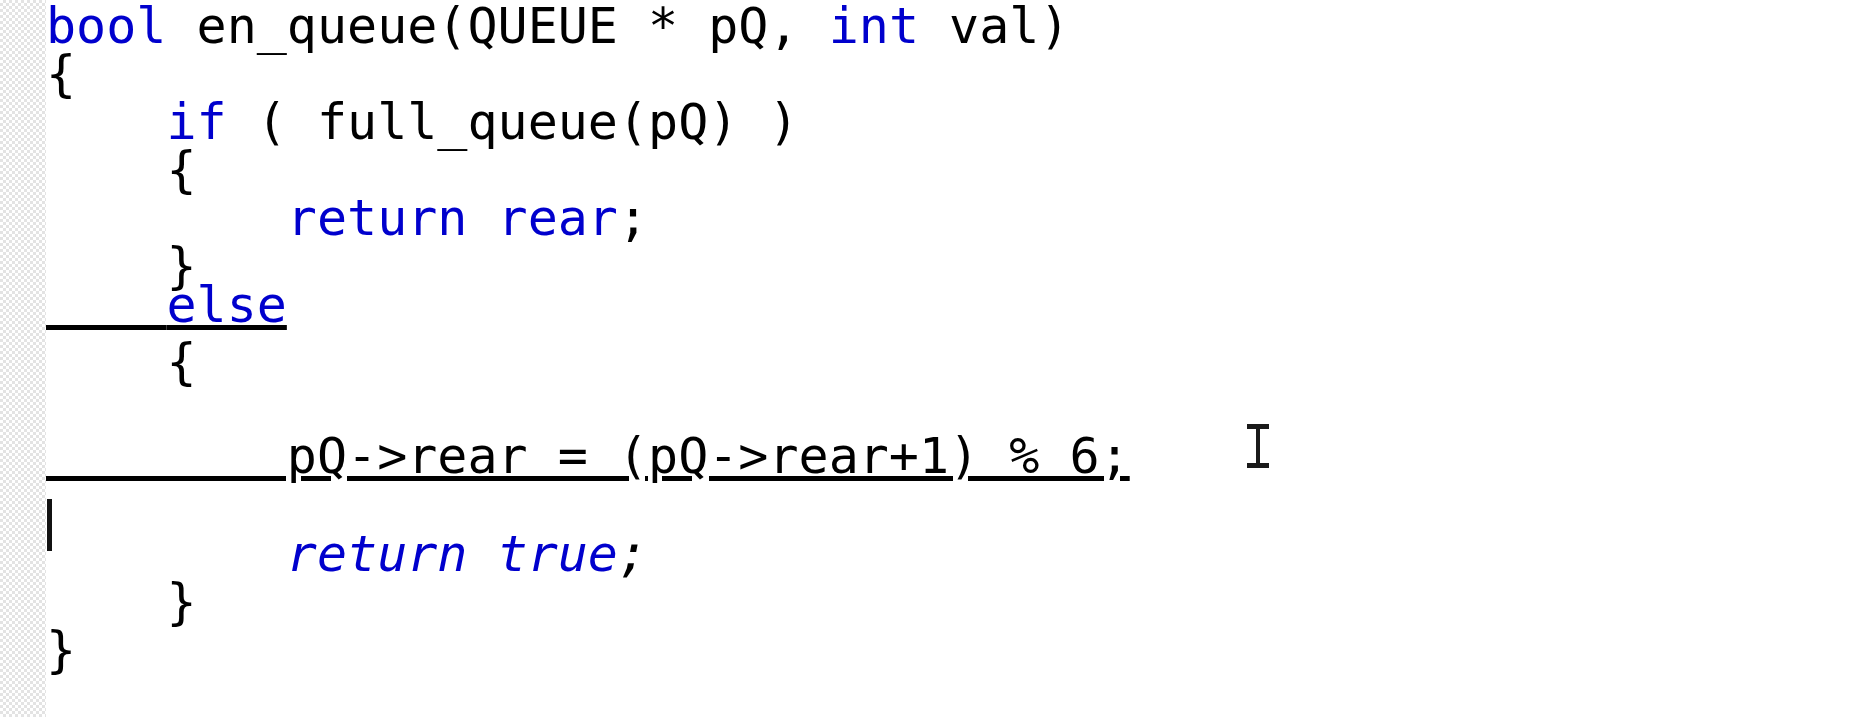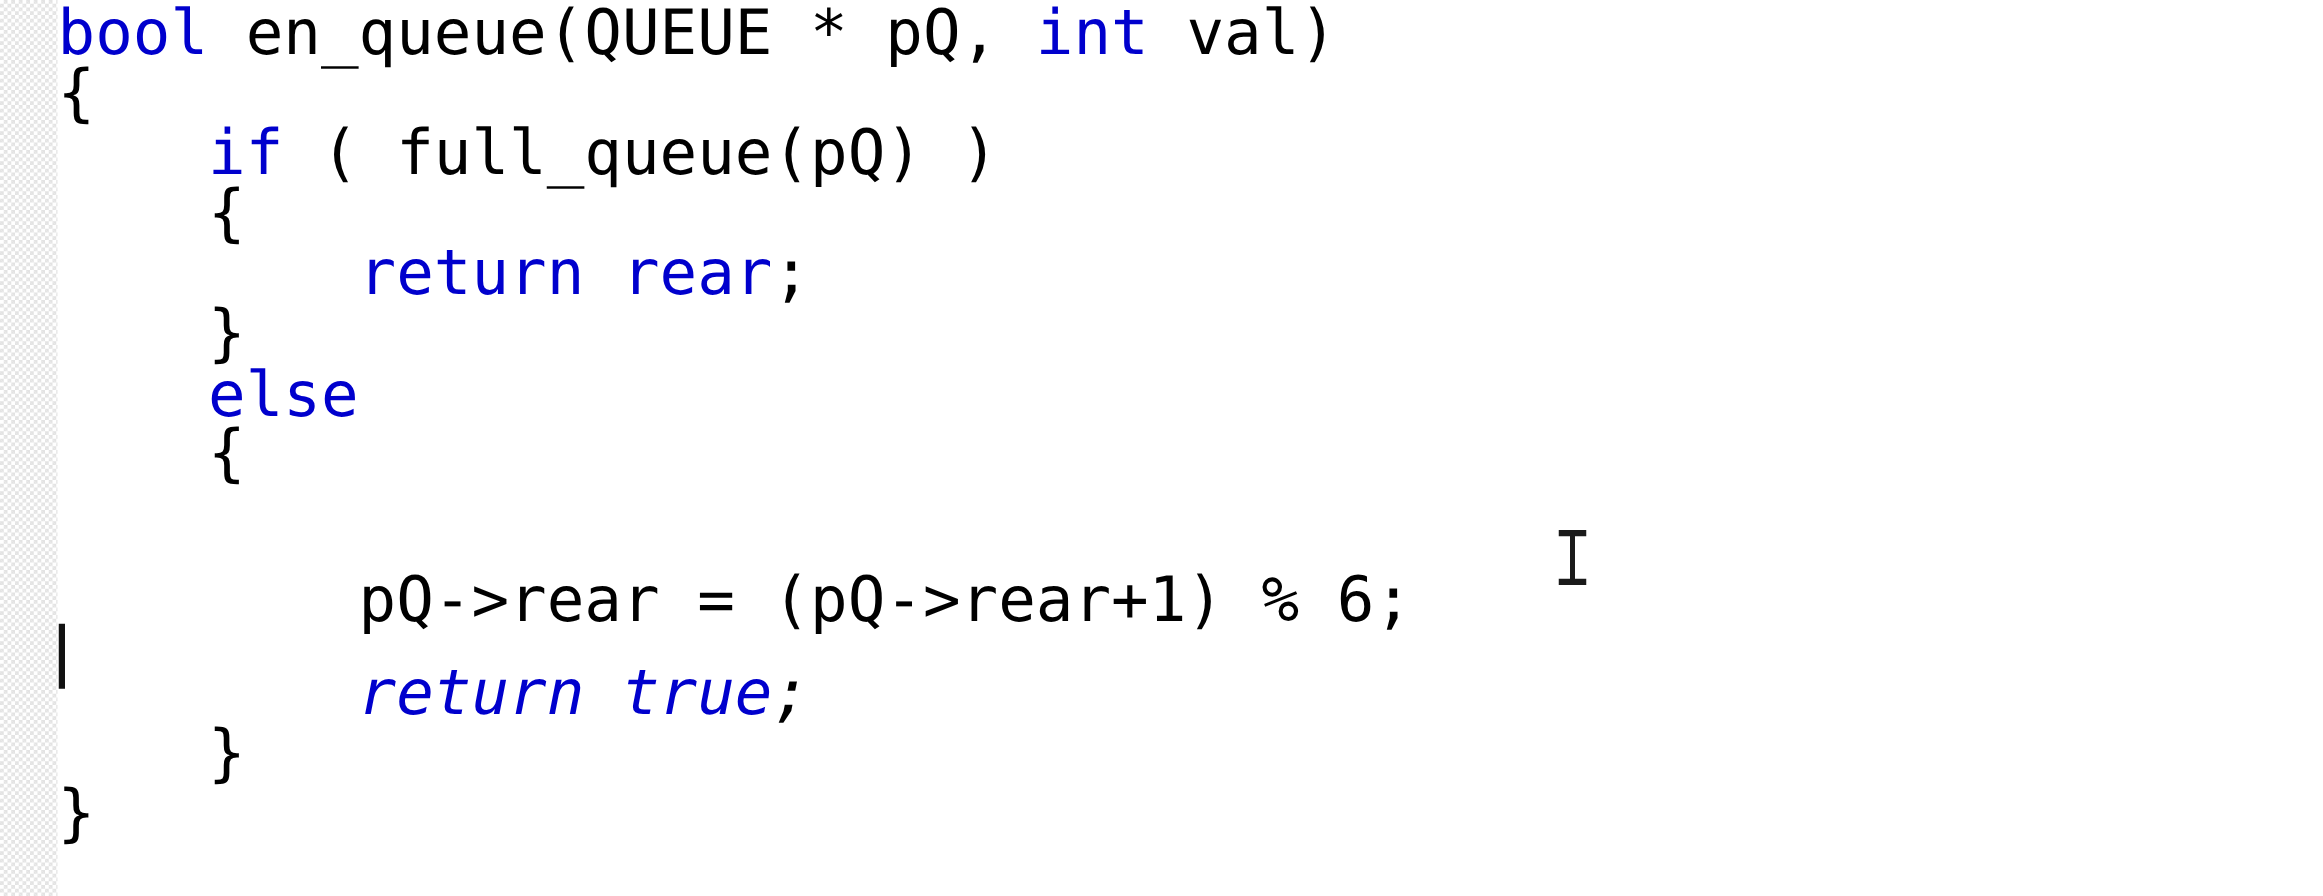--- a/index.html
+++ b/index.html
@@ -99,23 +99,23 @@
 
   <div id="gutter"></div>
 
   <div id="code-surface">
       <div class="code-line" style="top: 2px;"><span class="kw">bool</span><span class=""> en_queue(QUEUE * pQ, </span><span class="kw">int</span><span class=""> val)</span></div>
       <div class="code-line" style="top: 50px;"><span class="">{</span></div>
       <div class="code-line" style="top: 98px;"><span class="">    </span><span class="kw">if</span><span class=""> ( full_queue(pQ) )</span></div>
       <div class="code-line" style="top: 146px;"><span class="">    {</span></div>
       <div class="code-line" style="top: 194px;"><span class="">        </span><span class="kw">return rear</span><span class="">;</span></div>
       <div class="code-line" style="top: 242px;"><span class="">    }</span></div>
-      <div class="code-line" style="top: 292px;"><span class="">    </span><span class="kw">else</span></div>
+      <div class="code-line" style="top: 281px; text-decoration: underline;"><span class="">    </span><span class="kw">else</span></div>
       <div class="code-line" style="top: 338px;"><span class="">    {</span></div>
-      <div class="code-line" style="top: 456px;"><span class="">        pQ-&gt;rear = (pQ-&gt;rear+1) % 6;</span></div>
+      <div class="code-line" style="top: 432px; text-decoration: underline;"><span class="">        pQ-&gt;rear = (pQ-&gt;rear+1) % 6;</span></div>
       <div class="code-line" style="top: 482px;"><span class=""></span></div>
       <div class="code-line" style="top: 530px; font-style: italic;"><span class="">        </span><span class="kw">return true</span><span class="">;</span></div>
       <div class="code-line" style="top: 578px;"><span class="">    }</span></div>
       <div class="code-line" style="top: 626px;"><span class="">}</span></div>
     </div>
 
   <div id="text-caret" style="background-color: rgb(17, 17, 17);"></div>
 
   <div id="mouse-ibeam" style="left: 1243px; top: 423px;">
     <div class="ib-top"></div>

